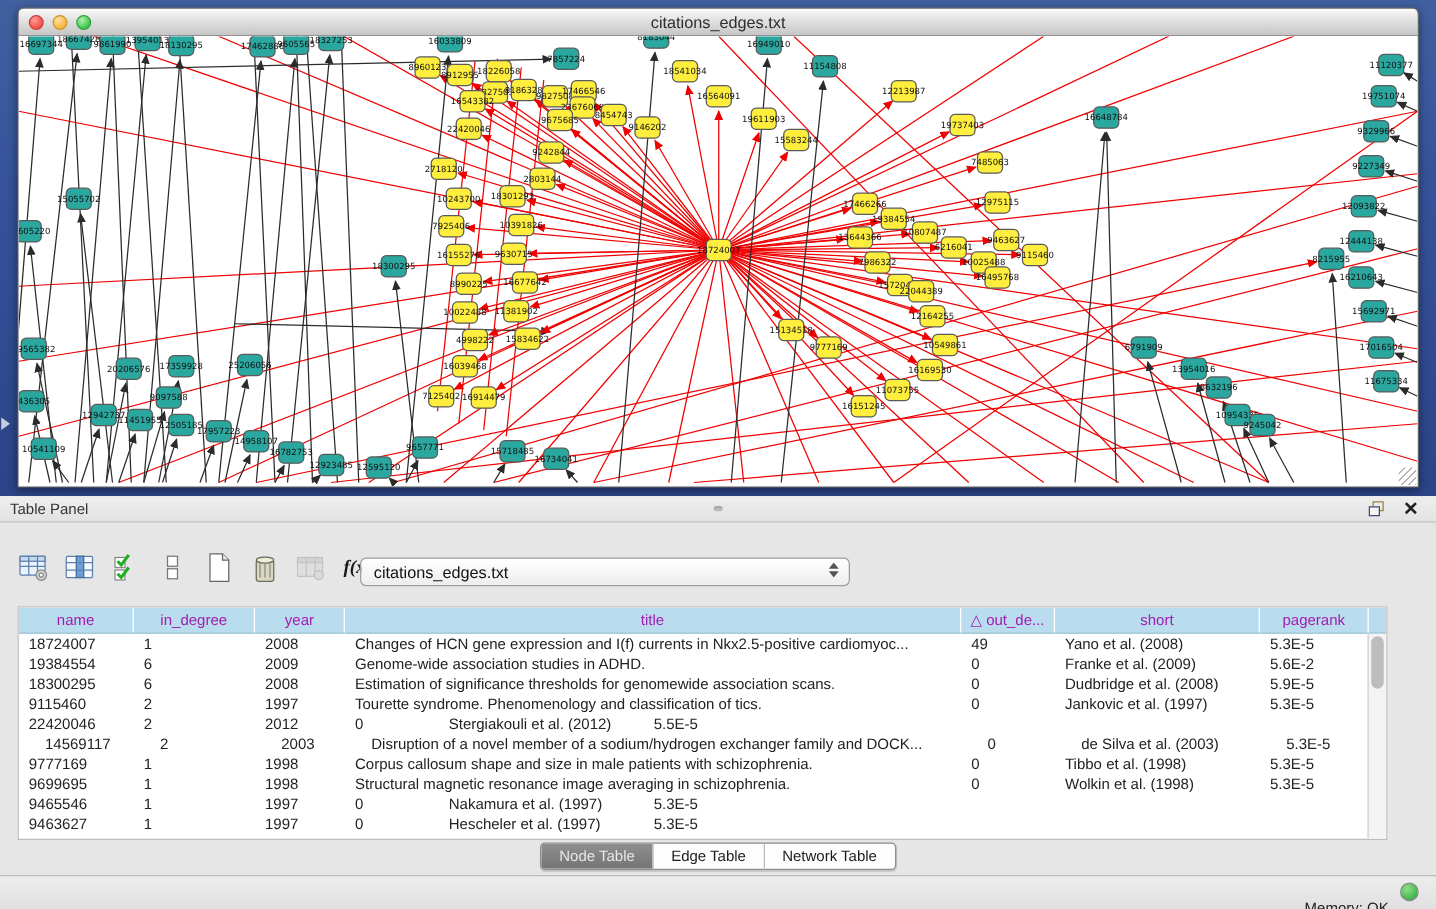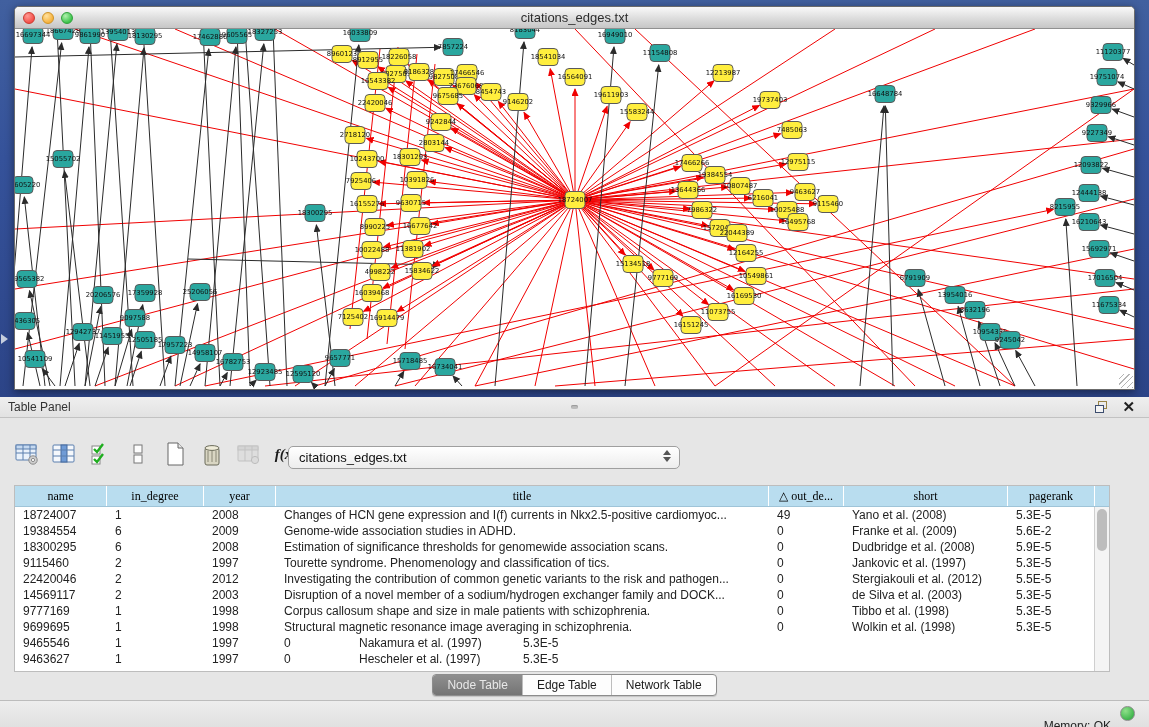--- a/index.html
+++ b/index.html
@@ -53,22 +53,22 @@
            display:flex; align-items:center; padding:0 24px 0 10px; }
   .combo .arrows { position:absolute; right:8px; top:3px; display:flex; flex-direction:column; gap:2px; }
   .combo .arrows i { width:0; height:0; border-left:4px solid transparent; border-right:4px solid transparent; }
   .combo .arrows .up { border-bottom:5px solid #555; }
   .combo .arrows .dn { border-top:5px solid #555; }
 
   
   .tablewrap { position:absolute; left:14px; top:88px; width:1096px; height:187px;
                background:#fff; border:1px solid #bdbdbd; overflow:hidden; }
   .thead { display:flex; height:21px; background:#b9ddef; border-bottom:1px solid #9fc4d8; }
-  .th { font-size:12px; color:#000000; text-align:center; line-height:21px;
-        border-right:1px solid #ffffff; overflow:hidden; white-space:nowrap;font-family:Liberation Serif, serif; }
+  .th { font-size:12px; color:#a21caf; text-align:center; line-height:21px;
+        border-right:1px solid #ffffff; overflow:hidden; white-space:nowrap; }
   .tr { display:flex; height:16px; }
   .td { font-size:12px; color:#222; line-height:16px; padding-left:8px;
         overflow:hidden; white-space:nowrap; }
   .vscroll { position:absolute; right:0; top:21px; bottom:0; width:15px;
              background:#f4f4f4; border-left:1px solid #cfcfcf; }
   .vthumb { position:absolute; left:2px; top:2px; width:10px; height:42px;
             border-radius:5px; background:#bdbdbd; }
 
   
   .tabsrow { position:absolute; left:0; top:277px; width:1149px; display:flex; justify-content:center; }
@@ -847,27 +847,26 @@
           <div class="td" style="width: 72px;">1997</div>
           <div class="td" style="width: 493px;">Tourette syndrome. Phenomenology and classification of tics.</div>
           <div class="td" style="width: 75px;">0</div>
           <div class="td" style="width: 164px;">Jankovic et al. (1997)</div>
           <div class="td" style="width: 87px;">5.3E-5</div>
         </div>
         <div class="tr">
           <div class="td" style="width: 92px;">22420046</div>
           <div class="td" style="width: 97px;">2</div>
           <div class="td" style="width: 72px;">2012</div>
-          <div class="td" style="width: 493px;">Investigating the contribution of common genetic variants to the risk and pathogen...</div>
           <div class="td" style="width: 75px;">0</div>
           <div class="td" style="width: 164px;">Stergiakouli et al. (2012)</div>
           <div class="td" style="width: 87px;">5.5E-5</div>
         </div>
         <div class="tr">
-          <div class="td" style="width: 92px;">14569117</div>
+          <div class="td" style="width: 92px; margin-left: 13px;">14569117</div>
           <div class="td" style="width: 97px;">2</div>
           <div class="td" style="width: 72px;">2003</div>
           <div class="td" style="width: 493px;">Disruption of a novel member of a sodium/hydrogen exchanger family and DOCK...</div>
           <div class="td" style="width: 75px;">0</div>
           <div class="td" style="width: 164px;">de Silva et al. (2003)</div>
           <div class="td" style="width: 87px;">5.3E-5</div>
         </div>
         <div class="tr">
           <div class="td" style="width: 92px;">9777169</div>
           <div class="td" style="width: 97px;">1</div>

